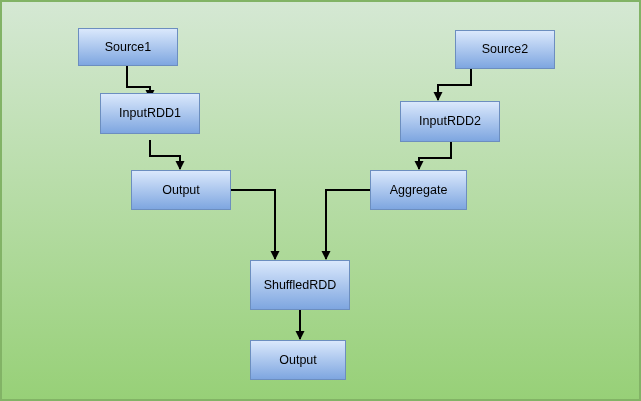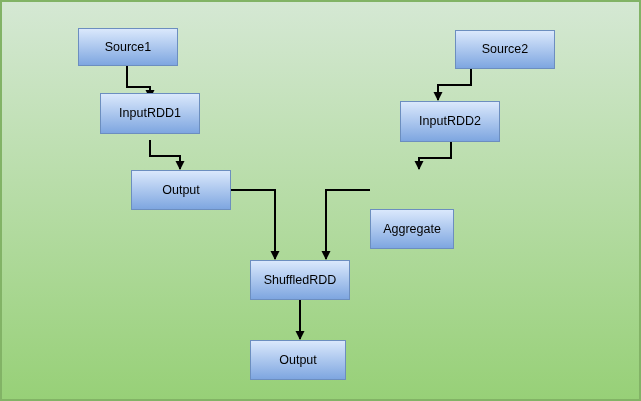--- a/index.html
+++ b/index.html
@@ -66,24 +66,24 @@
       </div>
       <div class="node" style="left: 131px; top: 170px; width: 100px; height: 40px; background: linear-gradient(rgb(218, 232, 252), rgb(126, 166, 224)); border-color: rgb(108, 142, 191); color: rgb(0, 0, 0);">
         <span>Output</span>
       </div>
       <div class="node" style="left: 423px; top: 30px; width: 100px; height: 39px; background: linear-gradient(rgb(218, 232, 252), rgb(126, 166, 224)); border-color: rgb(108, 142, 191); color: rgb(0, 0, 0); margin-left: 32px;">
         <span>Source2</span>
       </div>
       <div class="node" style="left: 400px; top: 101px; width: 100px; height: 41px; background: linear-gradient(rgb(218, 232, 252), rgb(126, 166, 224)); border-color: rgb(108, 142, 191); color: rgb(0, 0, 0);">
         <span>InputRDD2</span>
       </div>
-      <div class="node" style="left: 370px; top: 170px; width: 84px; height: 40px; background: linear-gradient(rgb(218, 232, 252), rgb(126, 166, 224)); border-color: rgb(108, 142, 191); color: rgb(0, 0, 0); margin-top: 39px;">
+      <div class="node" style="left: 370px; top: 170px; width: 97px; height: 40px; background: linear-gradient(rgb(218, 232, 252), rgb(126, 166, 224)); border-color: rgb(108, 142, 191); color: rgb(0, 0, 0);">
         <span>Aggregate</span>
       </div>
-      <div class="node" style="left: 250px; top: 260px; width: 100px; height: 40px; background: linear-gradient(rgb(218, 232, 252), rgb(126, 166, 224)); border-color: rgb(108, 142, 191); color: rgb(0, 0, 0);">
+      <div class="node" style="left: 250px; top: 260px; width: 100px; height: 50px; background: linear-gradient(rgb(218, 232, 252), rgb(126, 166, 224)); border-color: rgb(108, 142, 191); color: rgb(0, 0, 0);">
         <span>ShuffledRDD</span>
       </div>
       <div class="node" style="left: 250px; top: 340px; width: 96px; height: 40px; background: linear-gradient(rgb(218, 232, 252), rgb(126, 166, 224)); border-color: rgb(108, 142, 191); color: rgb(0, 0, 0);">
         <span>Output</span>
       </div>
     </div>
   <div class="frame" style="border-color: rgb(130, 179, 102);"></div>
 </div>
 
 </body></html>

